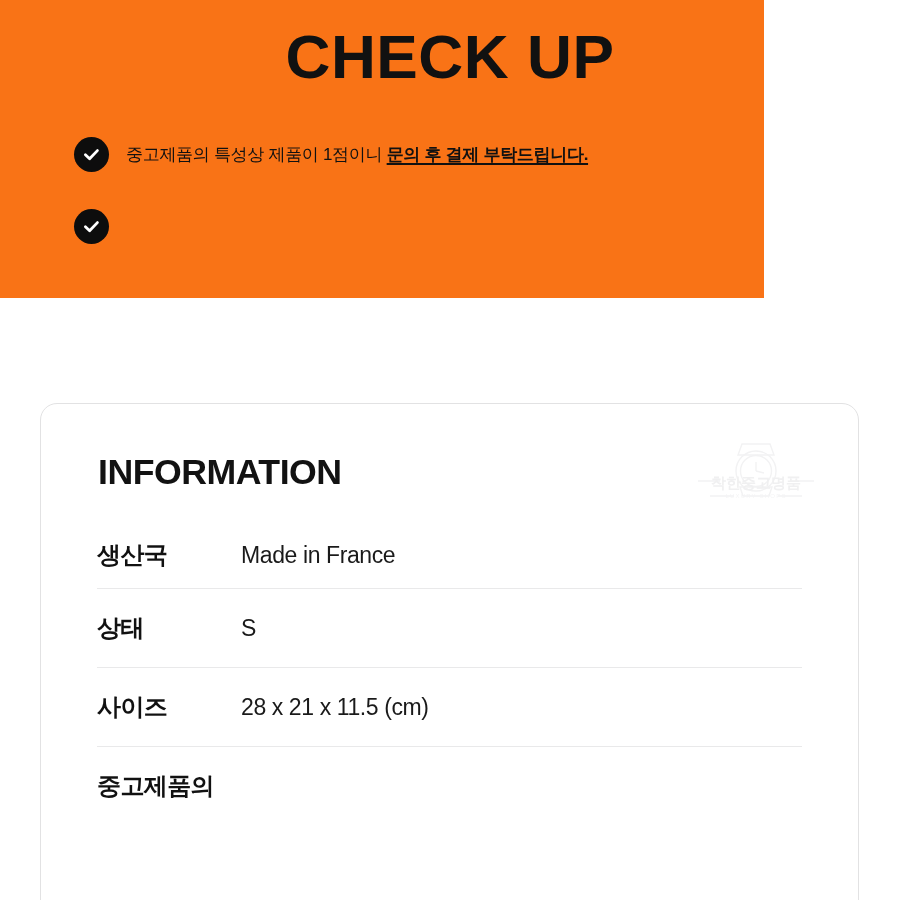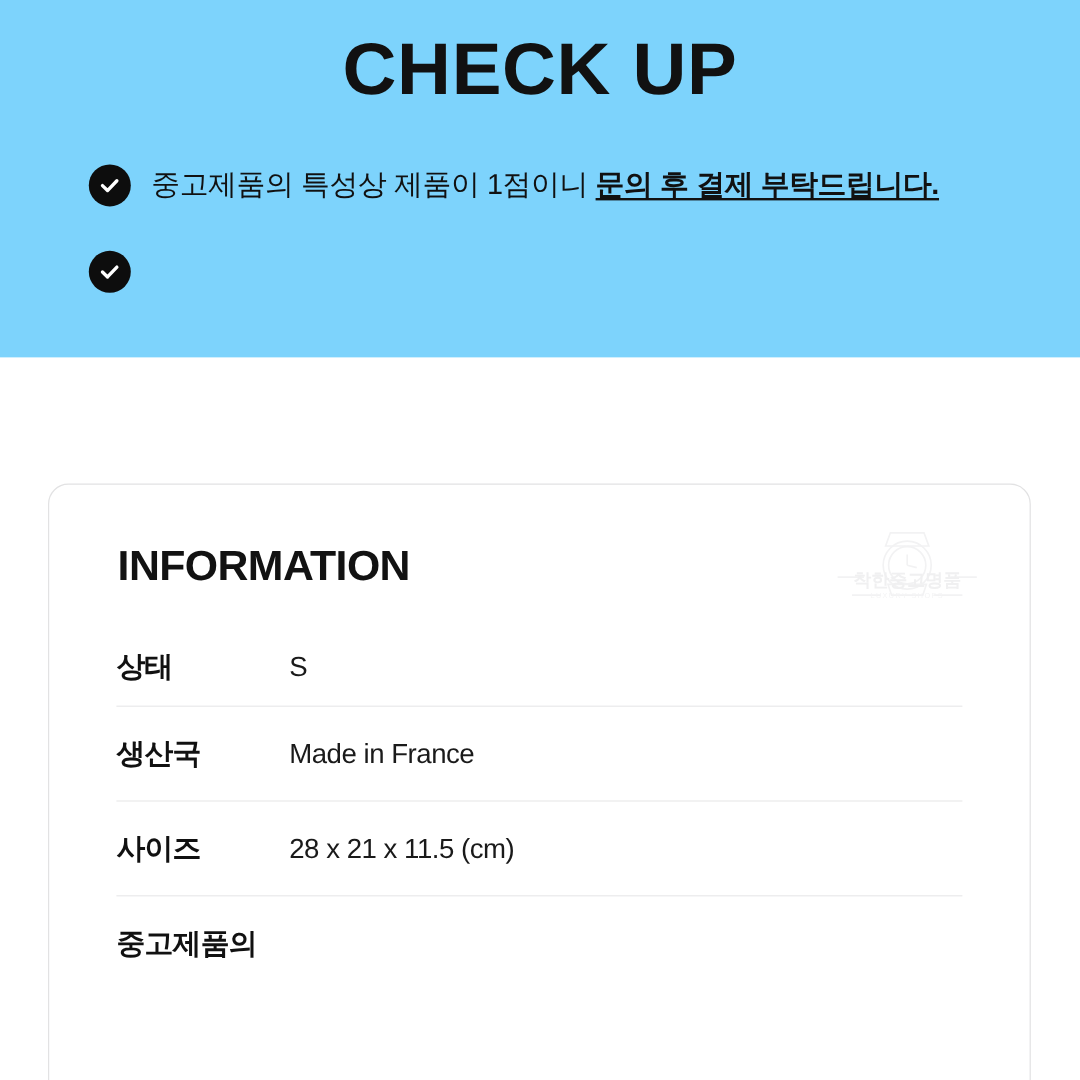--- a/index.html
+++ b/index.html
@@ -15,23 +15,23 @@
     background: #ffffff;
     color: #111111;
     position: relative;
   }
 
   
   .checkup-band {
     position: absolute;
     left: 0;
     top: 0;
-    width: 900px;
+    width: 764px;
     height: 298px;
-    background: #7dd3fc;
+    background: #f97316;
   }
 
   .checkup-title {
     position: absolute;
     left: 0;
     top: 22px;
     width: 900px;
     text-align: center;
     font-size: 61px;
     font-weight: 700;
@@ -63,21 +63,21 @@
     background: #0d0d0d;
     display: flex;
     align-items: center;
     justify-content: center;
   }
 
   .check-circle svg { display: block; }
 
   .checkup-text {
     margin-left: 17px;
-    font-size: 24px;
+    font-size: 17px;
     font-weight: 500;
     color: #111111;
     white-space: nowrap;
     letter-spacing: -0.3px;
   }
 
   .checkup-text .em {
     font-weight: 800;
     text-decoration: underline;
     text-underline-offset: 3px;
@@ -226,30 +226,30 @@
         </g>
         <text x="60" y="48" font-family="'Liberation Sans', sans-serif" font-size="15" font-weight="700" fill="#f0f0f1" text-anchor="middle">착한중고명품</text>
         <text x="60" y="58" font-family="'Liberation Sans', sans-serif" font-size="6" letter-spacing="1.2" fill="#f4f4f5" text-anchor="middle">LUXURY SHOPS</text>
       </svg>
     </div>
   </div>
 
   <div class="spec-table">
 
     <div class="spec-row">
+      <div class="spec-label">생산국</div>
+      <div class="spec-value">Made in France</div>
+    </div>
+
+    <div class="spec-row">
       <div class="spec-label">상태</div>
       <div class="spec-value">S</div>
     </div>
 
     <div class="spec-row">
-      <div class="spec-label">생산국</div>
-      <div class="spec-value">Made in France</div>
-    </div>
-
-    <div class="spec-row">
       <div class="spec-label">사이즈</div>
       <div class="spec-value">28 x 21 x 11.5 (cm)</div>
     </div>
 
 
     <div class="spec-row">
       <div class="spec-label">중고제품의</div>
     </div>
 
   </div>

